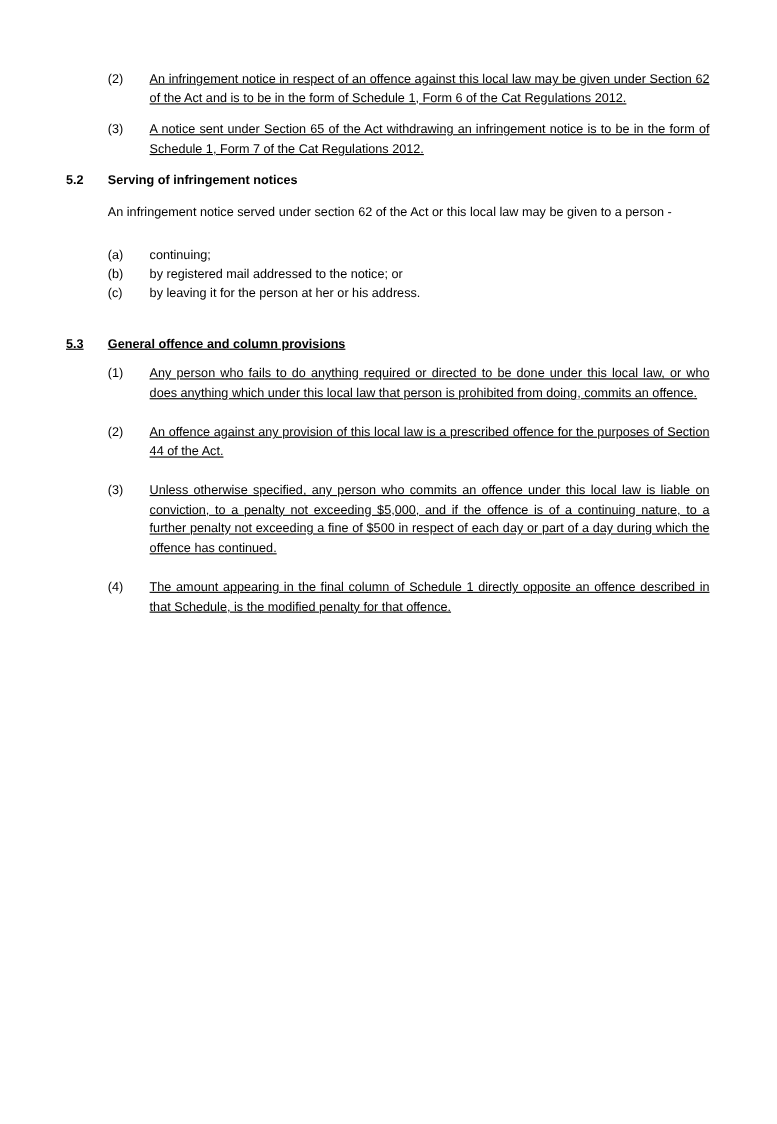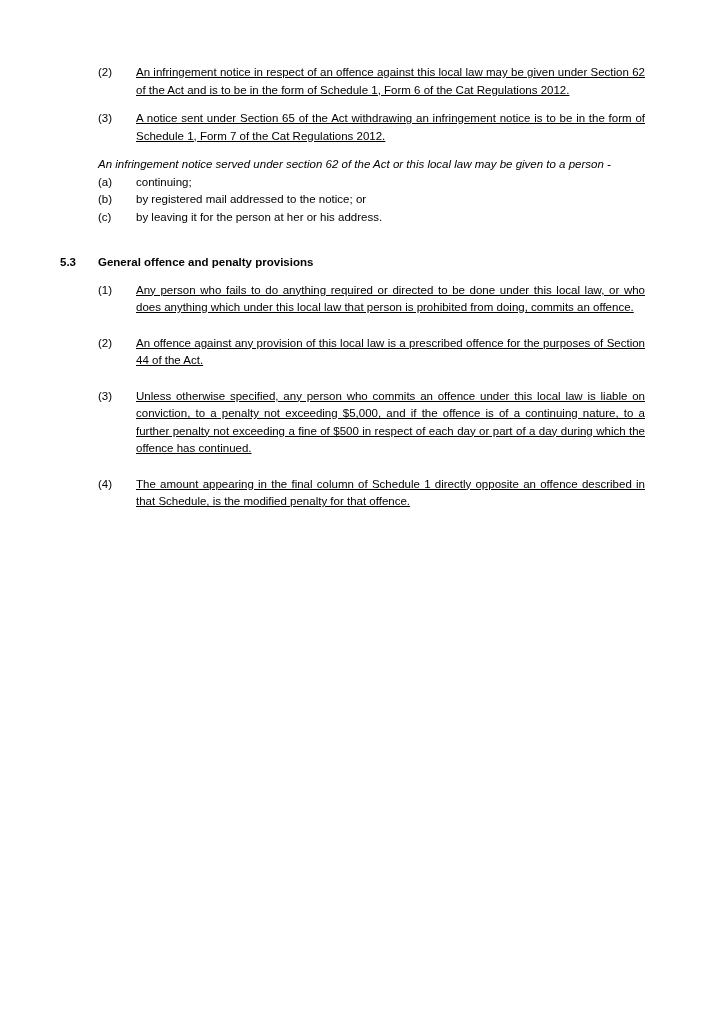--- a/index.html
+++ b/index.html
@@ -41,70 +41,73 @@
   
   .heading {
     display: flex;
     font-weight: bold;
     margin-bottom: 11px;
   }
   .heading .hnum { flex: 0 0 38px; }
   .heading .htitle { flex: 1 1 auto; }
   .intro {
     margin-left: 38px;
-    margin-bottom: 0;
-    font-style: italic;
+    margin-bottom: 22px;
   }
   
   .alpha-list { margin-bottom: 28px; }
   .alpha-item {
     display: flex;
     margin-left: 38px;
     margin-bottom: 0;
   }
   .alpha-item .num { flex: 0 0 38px; }
   .alpha-item .txt { flex: 1 1 auto; }
   .mt-clause3 { margin-bottom: 10px; }
-  .heading-53 { margin-top: 0; }
+  .heading-53 { margin-top: 0; text-decoration: underline; }
 </style>
 </head>
 <body>
 
 <div class="page">
   <div class="doc">
 
     <div class="clause">
       <span class="num">(2)</span>
       <span class="txt">An infringement notice in respect of an offence against this local law may be given under Section 62 of the Act and is to be in the form of Schedule 1, Form 6 of the Cat Regulations 2012.</span>
     </div>
     <div class="clause">
       <span class="num">(3)</span>
       <span class="txt">A notice sent under Section 65 of the Act withdrawing an infringement notice is to be in the form of Schedule 1, Form 7 of the Cat Regulations 2012.</span>
     </div>
 
+    <div class="heading">
+      <span class="hnum">5.2</span>
+      <span class="htitle">Serving of infringement notices</span>
+    </div>
     <div class="intro">An infringement notice served under section 62 of the Act or this local law may be given to a person -</div>
 
     <div class="alpha-list">
       <div class="alpha-item">
         <span class="num">(a)</span>
         <span class="txt">continuing;</span>
       </div>
       <div class="alpha-item">
         <span class="num">(b)</span>
         <span class="txt">by registered mail addressed to the notice; or</span>
       </div>
       <div class="alpha-item">
         <span class="num">(c)</span>
         <span class="txt">by leaving it for the person at her or his address.</span>
       </div>
     </div>
 
     <div class="heading heading-53 mt-clause3">
       <span class="hnum">5.3</span>
-      <span class="htitle">General offence and penalty provisions</span>
+      <span class="htitle">General offence and column provisions</span>
     </div>
 
     <div class="clause gap">
       <span class="num">(1)</span>
       <span class="txt">Any person who fails to do anything required or directed to be done under this local law, or who does anything which under this local law that person is prohibited from doing, commits an offence.</span>
     </div>
     <div class="clause gap">
       <span class="num">(2)</span>
       <span class="txt">An offence against any provision of this local law is a prescribed offence for the purposes of Section 44 of the Act.</span>
     </div>

